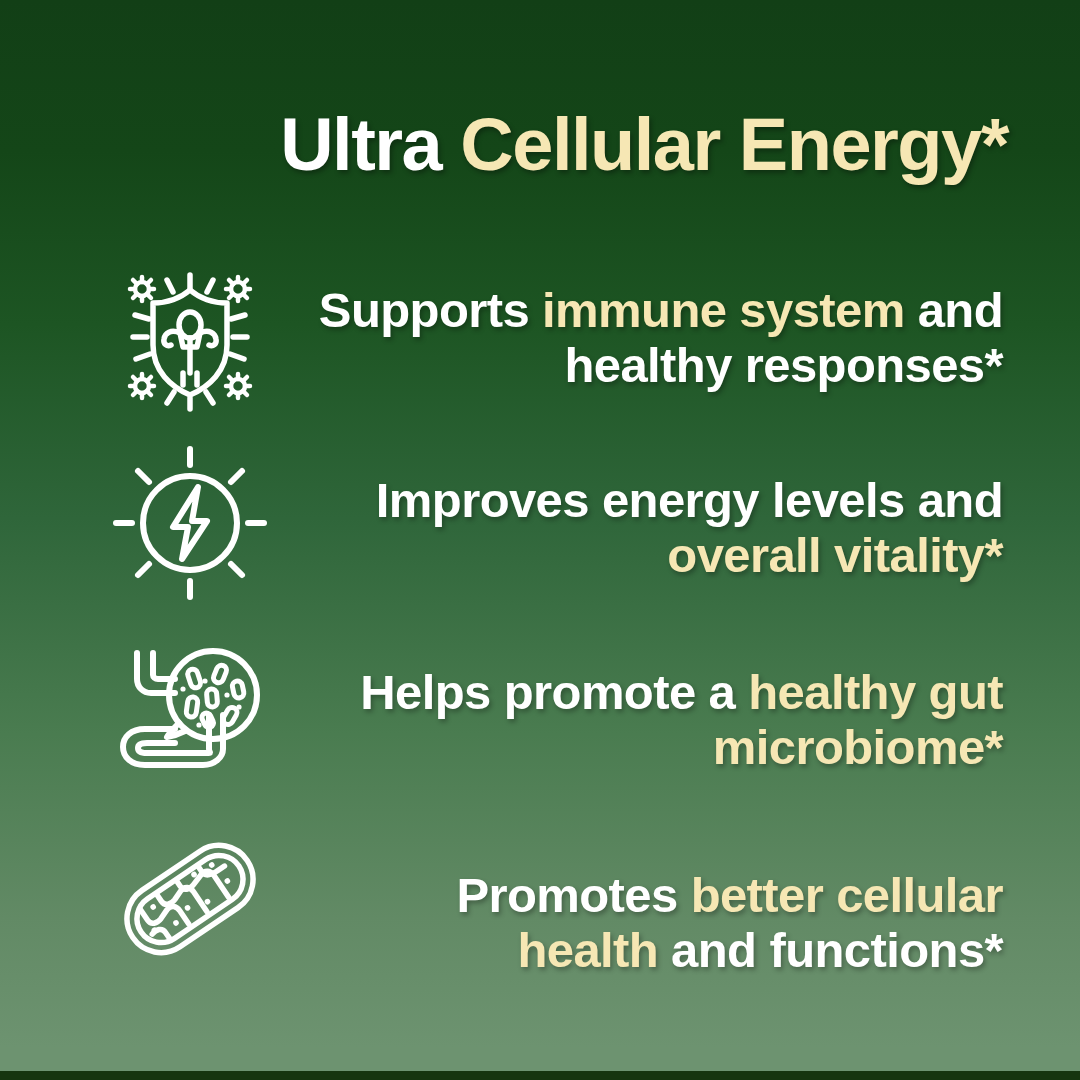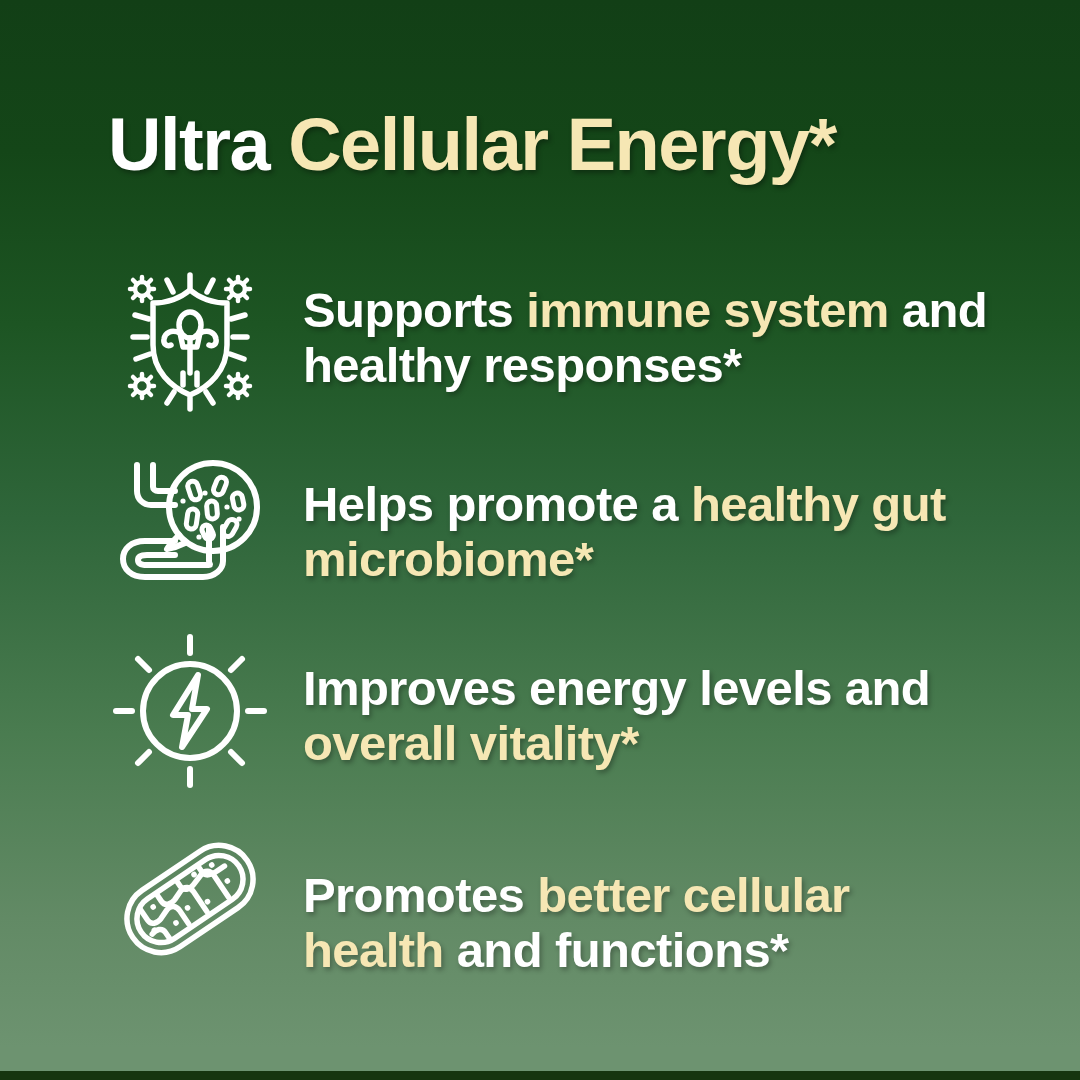--- a/index.html
+++ b/index.html
@@ -15,20 +15,21 @@
     overflow:hidden;
     background:linear-gradient(180deg,
         #123f16 0%,
         #144618 14%,
         #1d5523 30%,
         #2f663a 48%,
         #4a7c50 68%,
         #628a65 85%,
         #6d9370 97%,
         #6d9370 100%);
+    text-align:right;
   }
 
   
   #bottom-strip {
     position:absolute;
     left:0; right:0; bottom:0;
     height:9px;
     background:#16350f;
   }
 
@@ -158,20 +159,42 @@
             <path d="M133 121 L133 126 M133 140 L133 145 M121 133 L126 133 M140 133 L145 133
                      M124 124 L128 128 M138 138 L142 142 M142 124 L138 128 M128 138 L124 142"></path>
           </g>
         </svg>
       </div>
       <div class="benefit-text">
         <span>Supports </span><span class="accent">immune system</span><span> and healthy responses*</span>
       </div>
     </div>
 
+    <div class="benefit-row" id="row-2">
+      <div class="benefit-icon">
+        <svg width="170" height="165" viewBox="0 0 170 165" fill="none" stroke="#ffffff" stroke-width="6" stroke-linecap="round" stroke-linejoin="round">
+          <circle cx="85" cy="82" r="47"></circle>
+
+          <path d="M93 46 L68 86 L83 86 L77 118 L102 80 L87 80 Z"></path>
+
+          <path d="M85 8 L85 24"></path>
+          <path d="M85 140 L85 156"></path>
+          <path d="M11 82 L27 82"></path>
+          <path d="M143 82 L159 82"></path>
+          <path d="M33 30 L44 41"></path>
+          <path d="M126 123 L137 134"></path>
+          <path d="M137 30 L126 41"></path>
+          <path d="M44 123 L33 134"></path>
+        </svg>
+      </div>
+      <div class="benefit-text">
+        <span>Improves energy levels and </span><span class="accent">overall vitality*</span><span></span>
+      </div>
+    </div>
+
     <div class="benefit-row" id="row-1">
       <div class="benefit-icon">
         <svg width="170" height="150" viewBox="0 0 170 150" fill="none" stroke="#ffffff" stroke-width="6" stroke-linecap="round" stroke-linejoin="round">
 
           <path d="M32 16 L32 42 C32 50 38 56 46 56 L70 56"></path>
           <path d="M48 16 L48 38 C48 40 50 42 53 42 L70 42"></path>
 
           <path d="M70 92 L40 92 C26 92 18 100 18 110 C18 120 26 128 40 128 L98 128
                    C110 128 118 120 118 112 L118 78"></path>
           <path d="M70 106 L42 106 C36 106 33 108 33 111 C33 114 36 116 42 116 L100 116
@@ -194,42 +217,20 @@
             <circle cx="100" cy="44" r="2.6"></circle>
             <circle cx="122" cy="58" r="2.6"></circle>
             <circle cx="94" cy="88" r="2.6"></circle>
             <circle cx="134" cy="70" r="2.6"></circle>
             <circle cx="78" cy="52" r="2.6"></circle>
           </g>
         </svg>
       </div>
       <div class="benefit-text">
         <span>Helps promote a </span><span class="accent">healthy gut microbiome*</span><span></span>
-      </div>
-    </div>
-
-    <div class="benefit-row" id="row-2">
-      <div class="benefit-icon">
-        <svg width="170" height="165" viewBox="0 0 170 165" fill="none" stroke="#ffffff" stroke-width="6" stroke-linecap="round" stroke-linejoin="round">
-          <circle cx="85" cy="82" r="47"></circle>
-
-          <path d="M93 46 L68 86 L83 86 L77 118 L102 80 L87 80 Z"></path>
-
-          <path d="M85 8 L85 24"></path>
-          <path d="M85 140 L85 156"></path>
-          <path d="M11 82 L27 82"></path>
-          <path d="M143 82 L159 82"></path>
-          <path d="M33 30 L44 41"></path>
-          <path d="M126 123 L137 134"></path>
-          <path d="M137 30 L126 41"></path>
-          <path d="M44 123 L33 134"></path>
-        </svg>
-      </div>
-      <div class="benefit-text">
-        <span>Improves energy levels and </span><span class="accent">overall vitality*</span><span></span>
       </div>
     </div>
 
     <div class="benefit-row" id="row-3">
       <div class="benefit-icon">
         <svg width="175" height="145" viewBox="0 0 175 145" fill="none" stroke="#ffffff" stroke-width="5.5" stroke-linecap="round" stroke-linejoin="round">
           <g transform="rotate(-34 87 72)">
 
             <rect x="18" y="38" width="138" height="68" rx="34"></rect>
 

